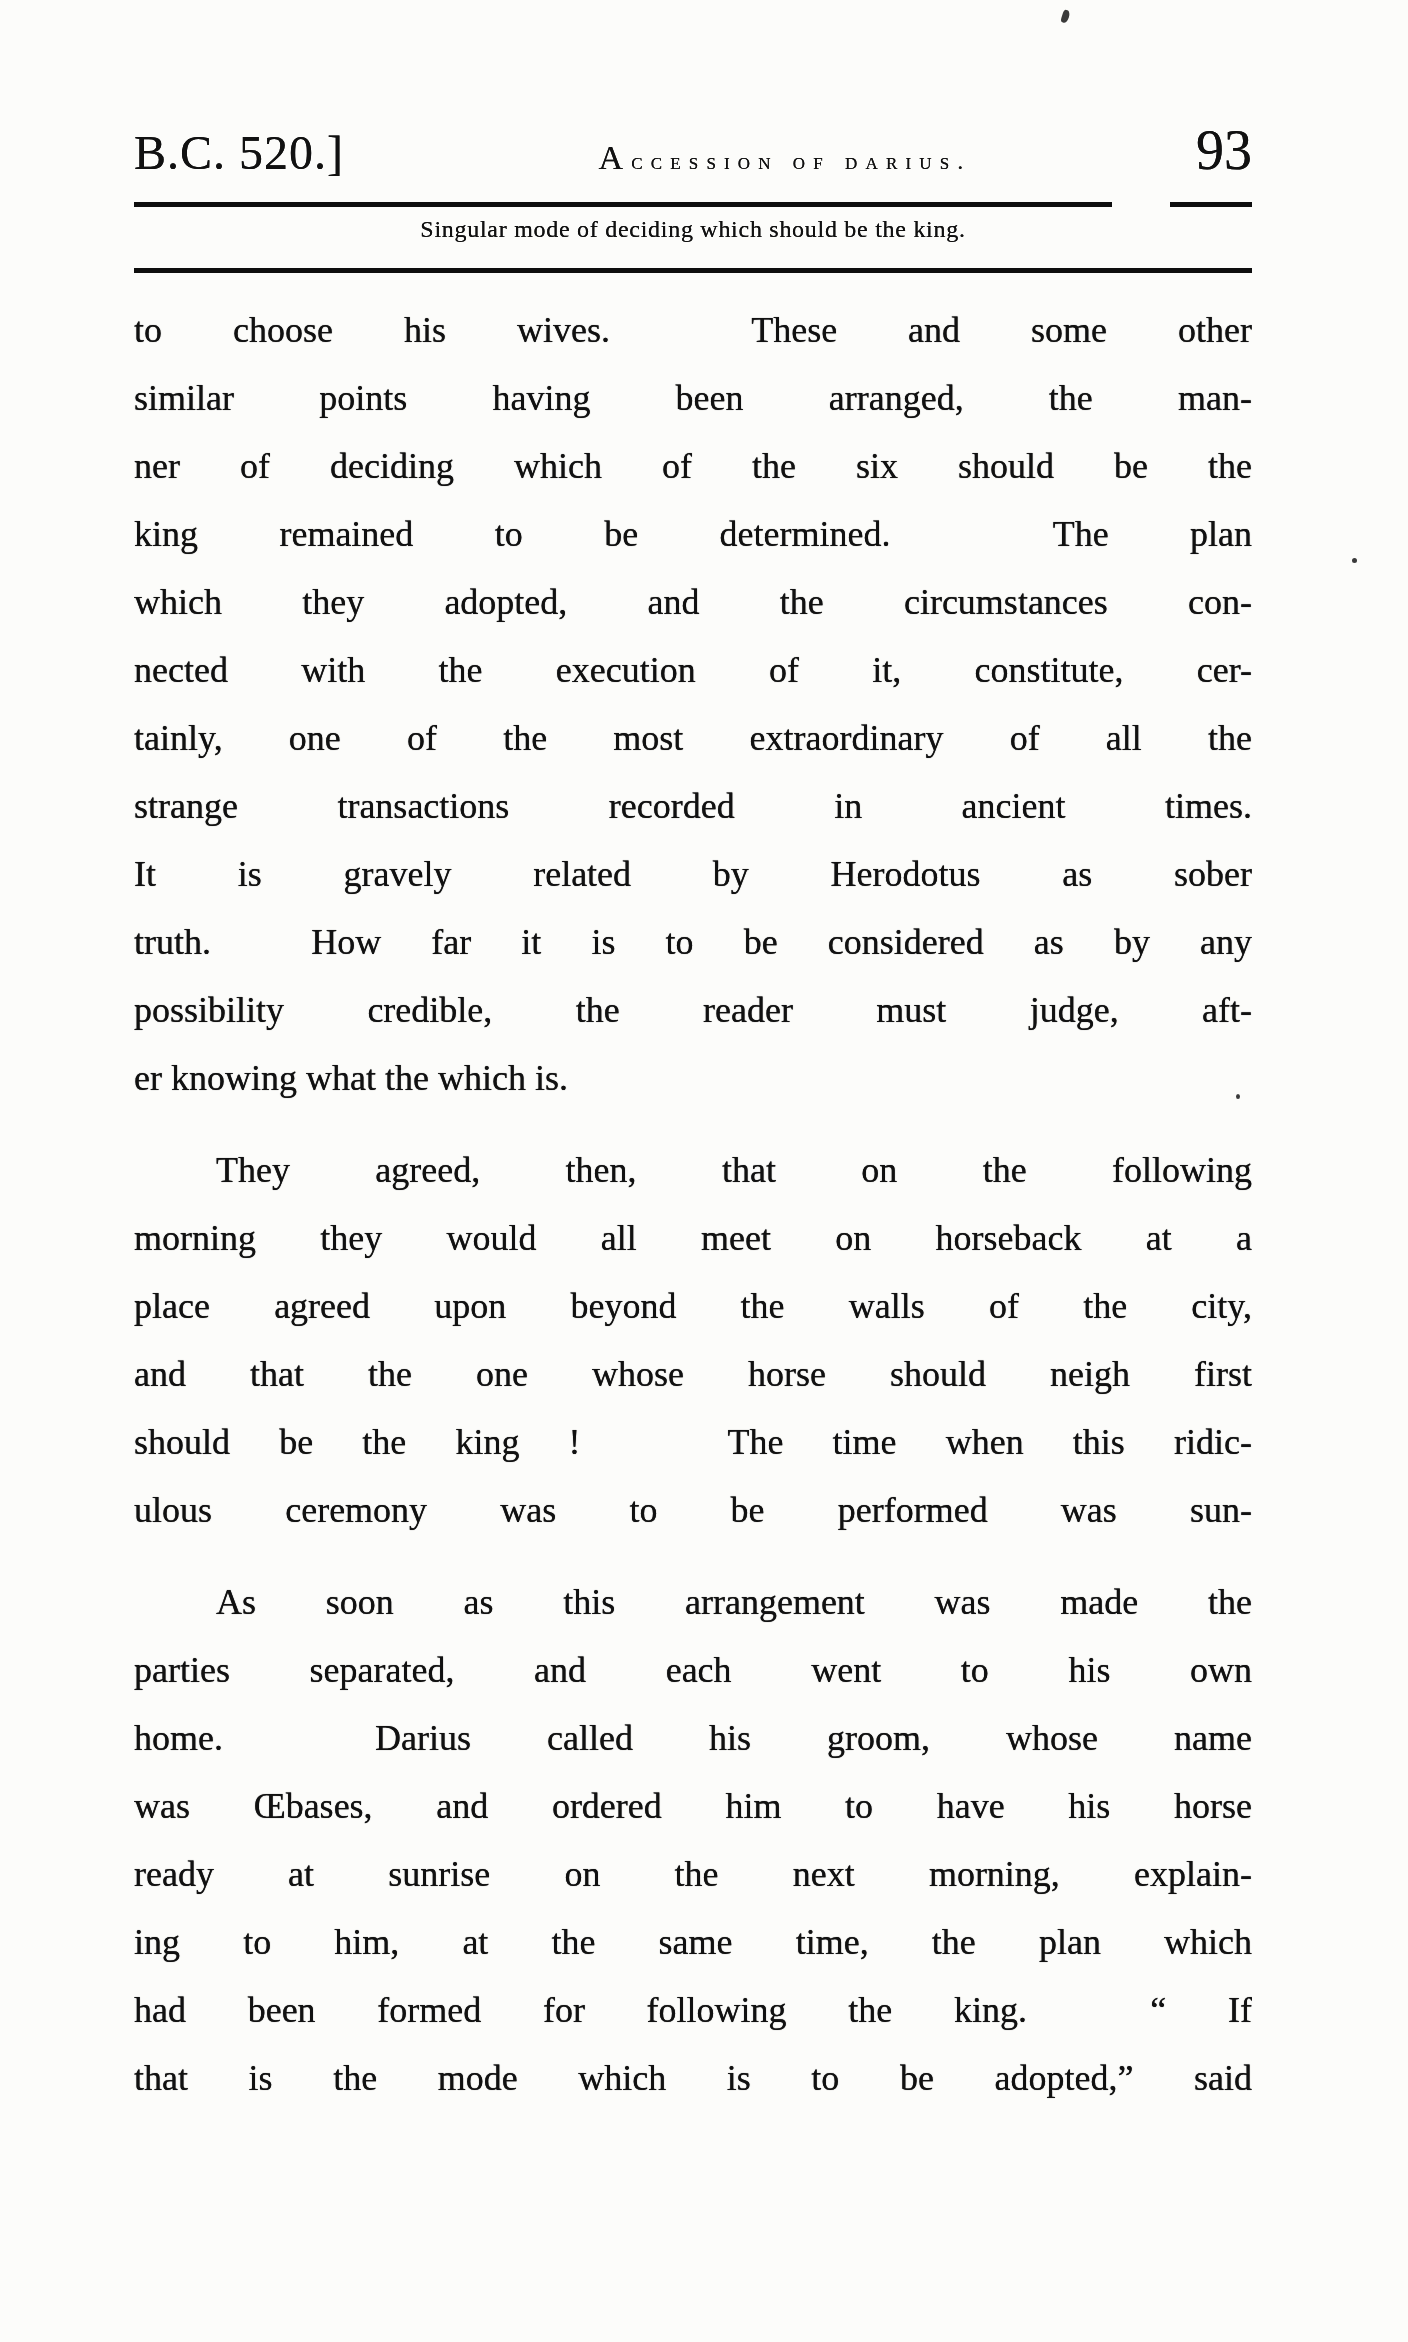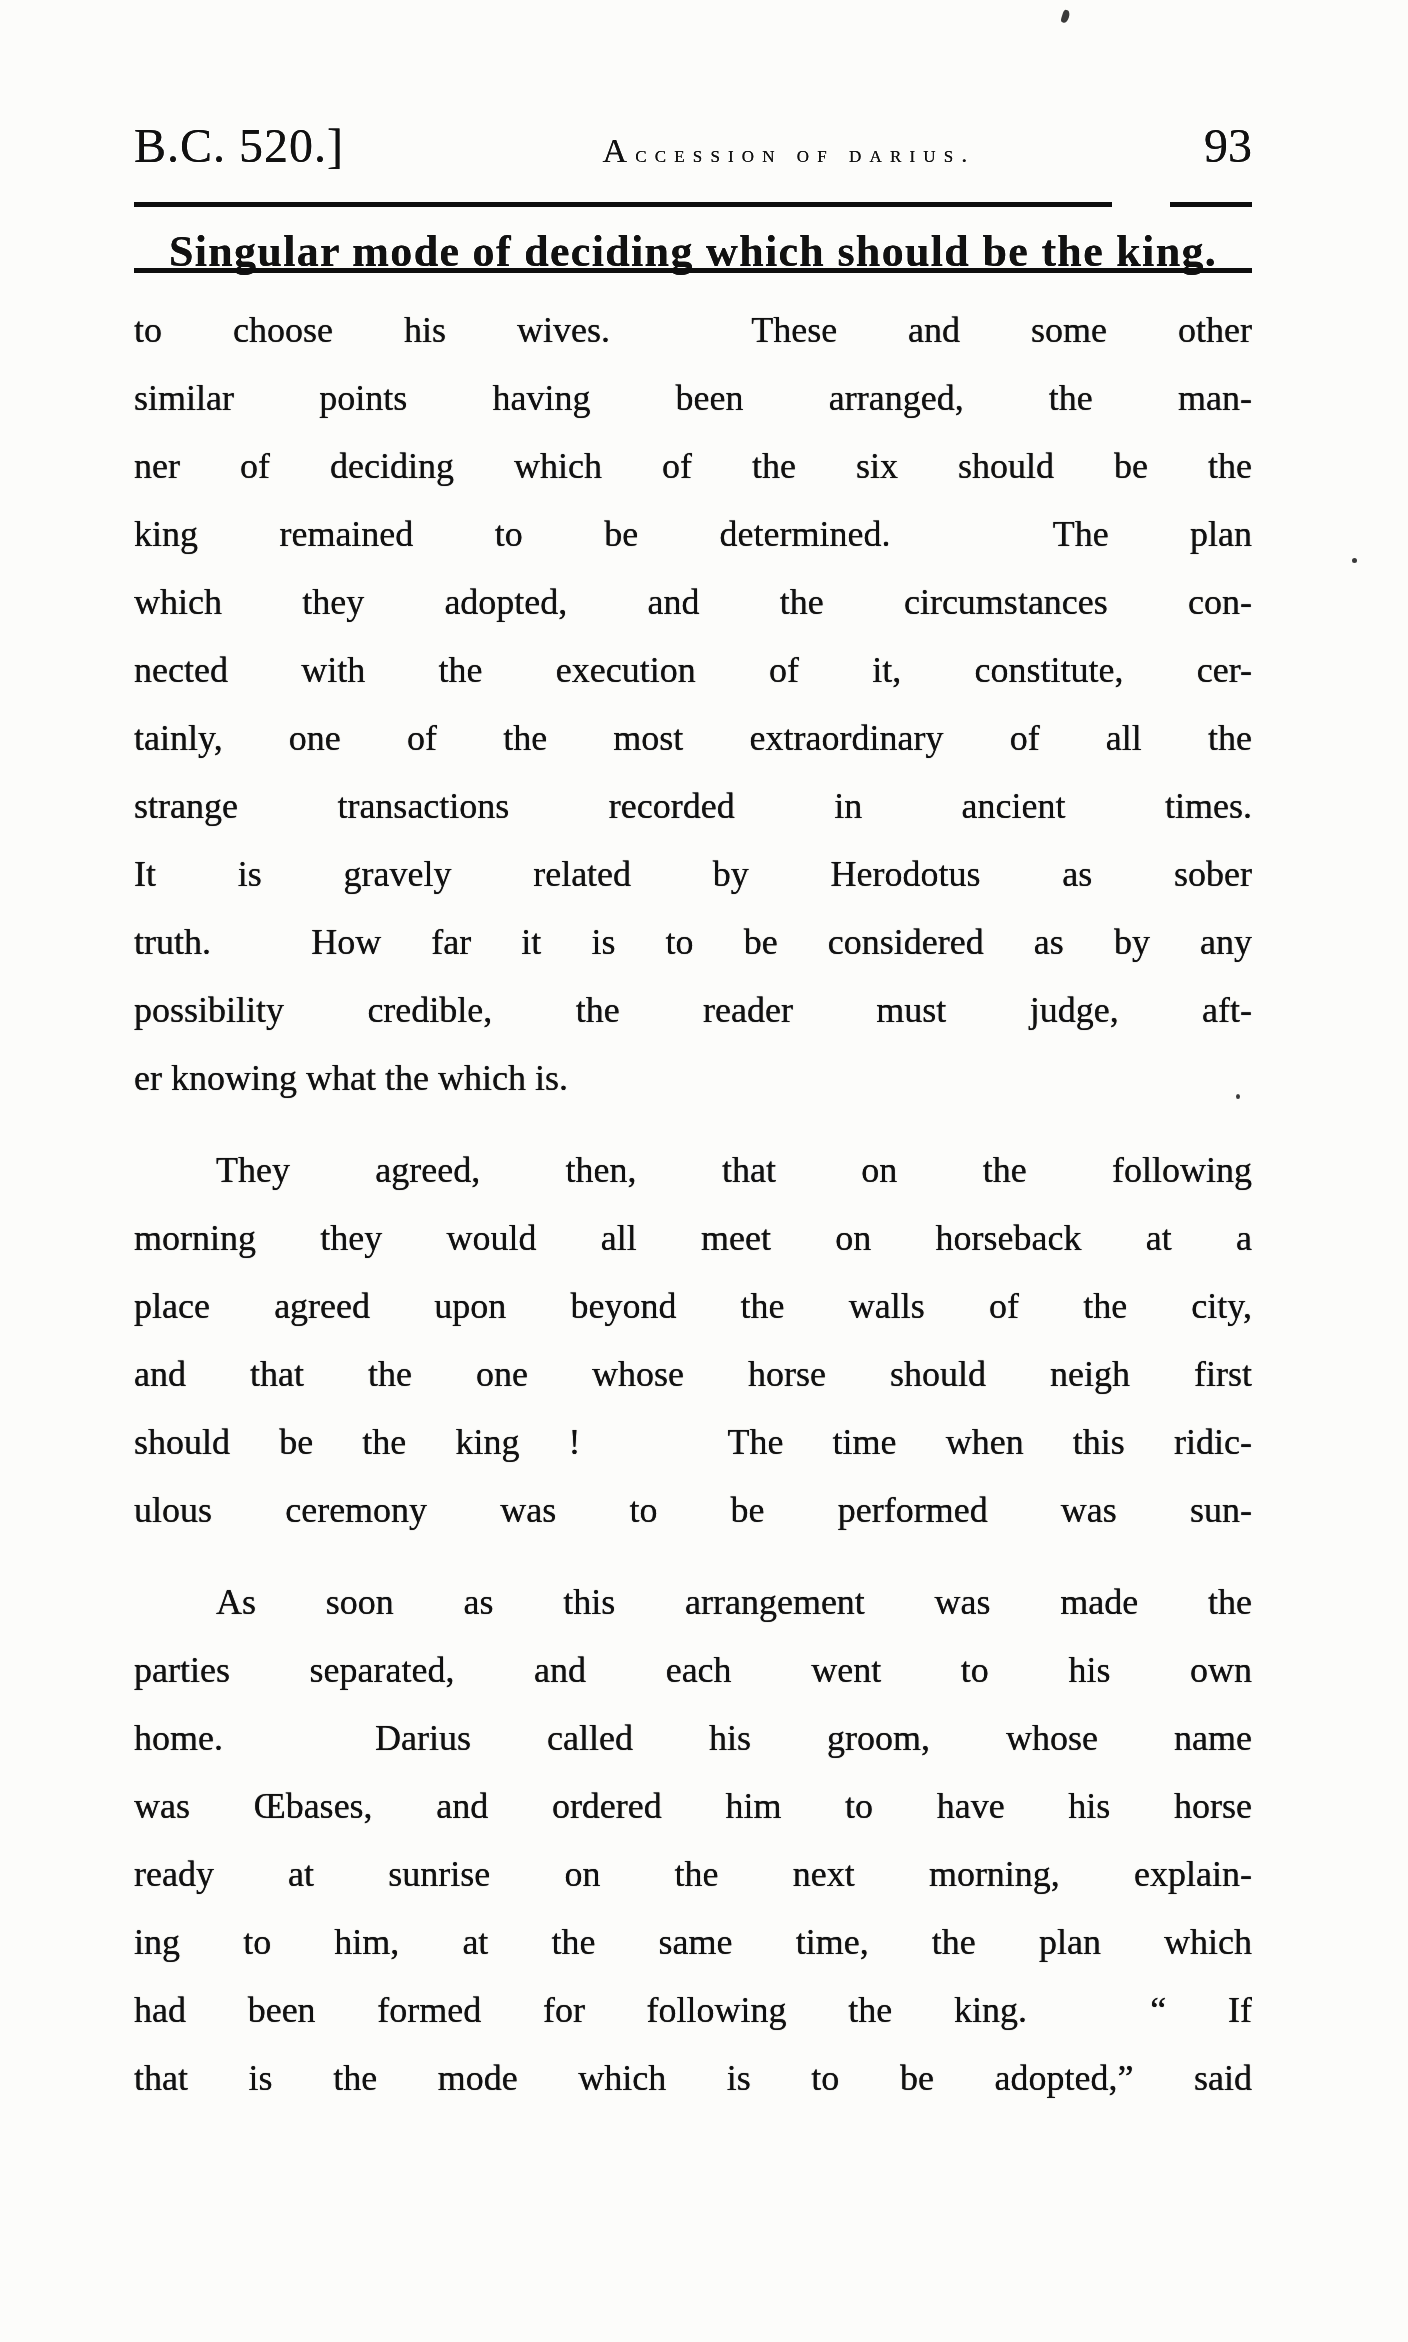--- a/index.html
+++ b/index.html
@@ -38,44 +38,43 @@
   .header-center {
     font-size: 24px;
     font-variant: small-caps;
     text-transform: lowercase;
     letter-spacing: 0.34em;
     white-space: nowrap;
     padding-left: 30px;
   }
   .header-center::first-letter { font-size: 48px; }
   .header-right {
-    font-size: 48px;
+    font-size: 56px;
     white-space: nowrap;
   }
   
   .rule {
     position: absolute;
     background: #0e0e0e;
     height: 5px;
   }
   .rule-top-long  { left: 134px;  width: 978px;  top: 202px; }
   .rule-top-short { left: 1170px; width: 82px;   top: 202px; }
   .rule-bottom    { left: 134px;  width: 1118px; top: 268px; height: 5px; }
   
   .running-head {
     position: absolute;
     left: 134px;
     width: 1118px;
     top: 216px;
     text-align: center;
-    font-size: 44px;
-    font-weight: bold;
+    font-size: 24px;
+    font-weight: normal;
     letter-spacing: 0.03em;
     text-shadow: 0 0 0.5px currentColor;
-    margin-top: 10px;
   }
   
   .page-body {
     position: absolute;
     left: 134px;
     top: 296px;
     width: 1118px;
     font-size: 36px;
     line-height: 68px;
     text-shadow: 0 0 0.7px currentColor;

